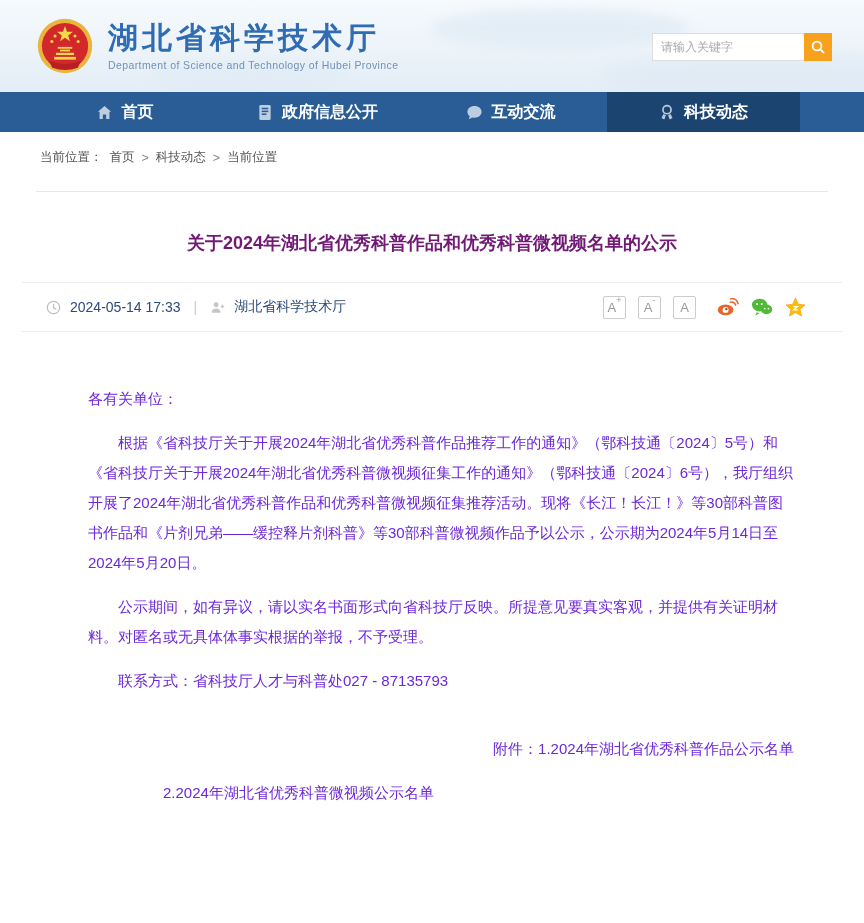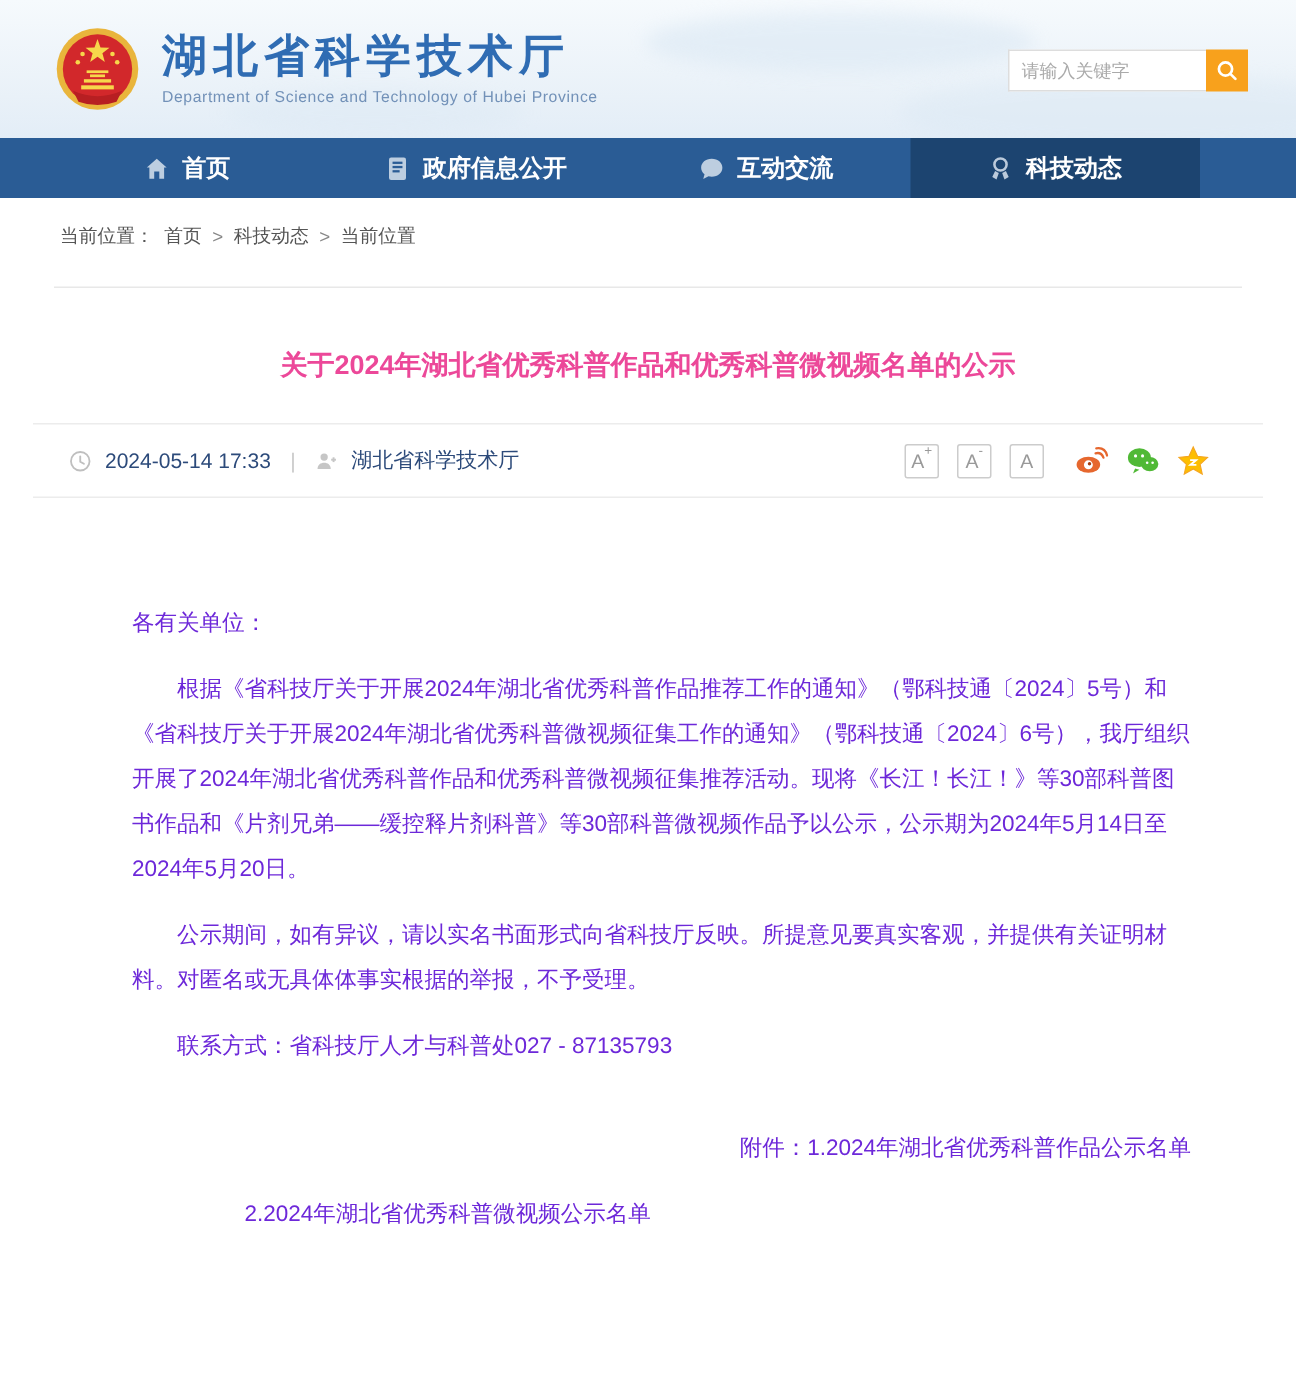--- a/index.html
+++ b/index.html
@@ -28,21 +28,21 @@
   .brand { margin-left: 14px; z-index: 2; }
   .brand-title {
     font-size: 30px; font-weight: bold; color: #2f6cb3;
     letter-spacing: 4px; line-height: 1.1;
     font-family: "Liberation Serif", "DejaVu Serif", serif;
   }
   .brand-sub { font-size: 10.5px; color: #7291b8; margin-top: 5px; letter-spacing: .4px; }
 
   .search { position: absolute; right: 32px; top: 33px; display: flex; z-index: 3; }
   .search input {
-    width: 132px; height: 28px; border: 1px solid #ddd; border-right: none;
+    width: 152px; height: 28px; border: 1px solid #ddd; border-right: none;
     padding: 0 8px; font-size: 12px; color: #333; outline: none; background: #fff;
     font-family: inherit;
   }
   .search input::placeholder { color: #aaa; }
   .search button {
     width: 28px; height: 28px; border: none; background: #f8a11c; cursor: pointer;
     display: flex; align-items: center; justify-content: center;
   }
 
   
@@ -57,25 +57,25 @@
   
   .breadcrumb {
     margin: 0 36px; padding: 17px 4px 25px; border-bottom: 1px solid #e8e8e8;
     font-size: 12.5px; color: #555; display: flex; align-items: center; gap: 7px;
   }
   .breadcrumb a { color: #555; text-decoration: none; cursor: pointer; }
   .breadcrumb .sep { color: #888; }
 
   
   .article-title {
-    text-align: center; font-size: 18px; font-weight: 600; color: #ec4899;
+    text-align: center; font-size: 18px; font-weight: 600; color: #701a75;
     margin: 38px 40px 26px; line-height: 26px;
   }
   .meta-row {
-    margin: 17px 22px; border-top: 1px solid #ececec; border-bottom: 1px solid #ececec;
+    margin: 0 22px; border-top: 1px solid #ececec; border-bottom: 1px solid #ececec;
     height: 50px; display: flex; align-items: center; justify-content: space-between;
     padding: 0 36px 0 24px;
     gap: 12px;
   }
   .meta-left { display: flex; align-items: center; gap: 9px; font-size: 14px; color: #2c4a7a; }
   .meta-left .pipe { color: #c9c9c9; margin: 0 4px; }
   .meta-right { display: flex; align-items: center; gap: 12px; }
   .fs-btn {
     width: 23px; height: 23px; border: 1px solid #ccc; background: #fff; border-radius: 2px;
     color: #999; font-size: 13px; line-height: 1; cursor: pointer; position: relative;

